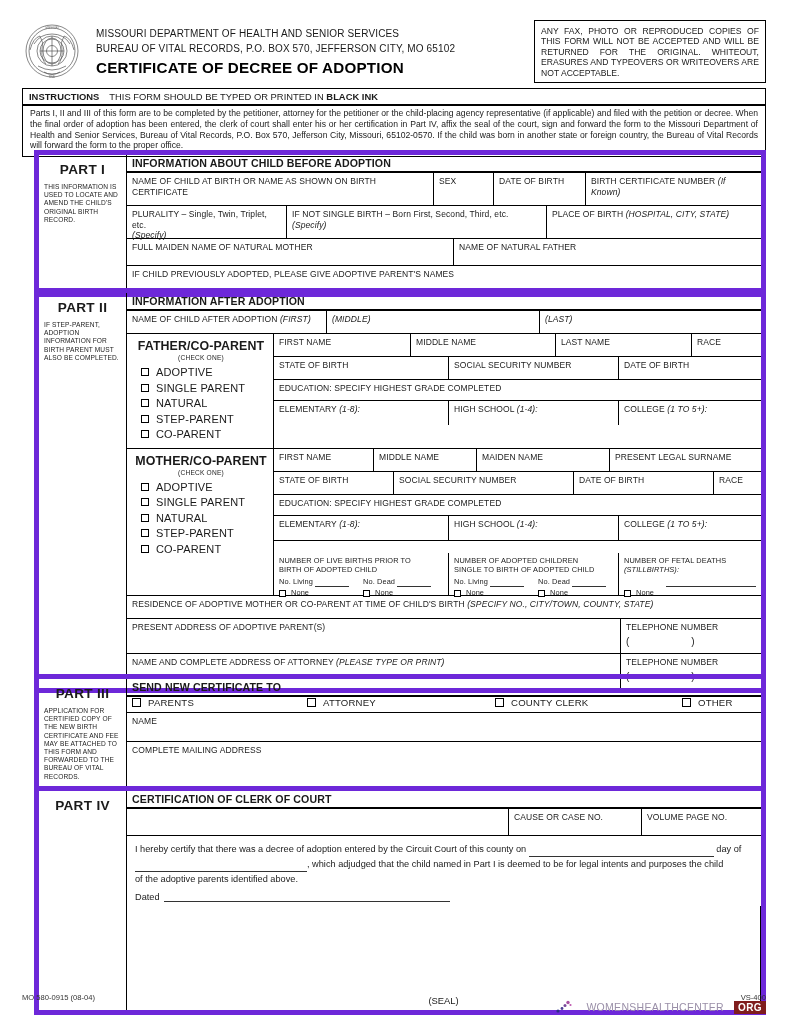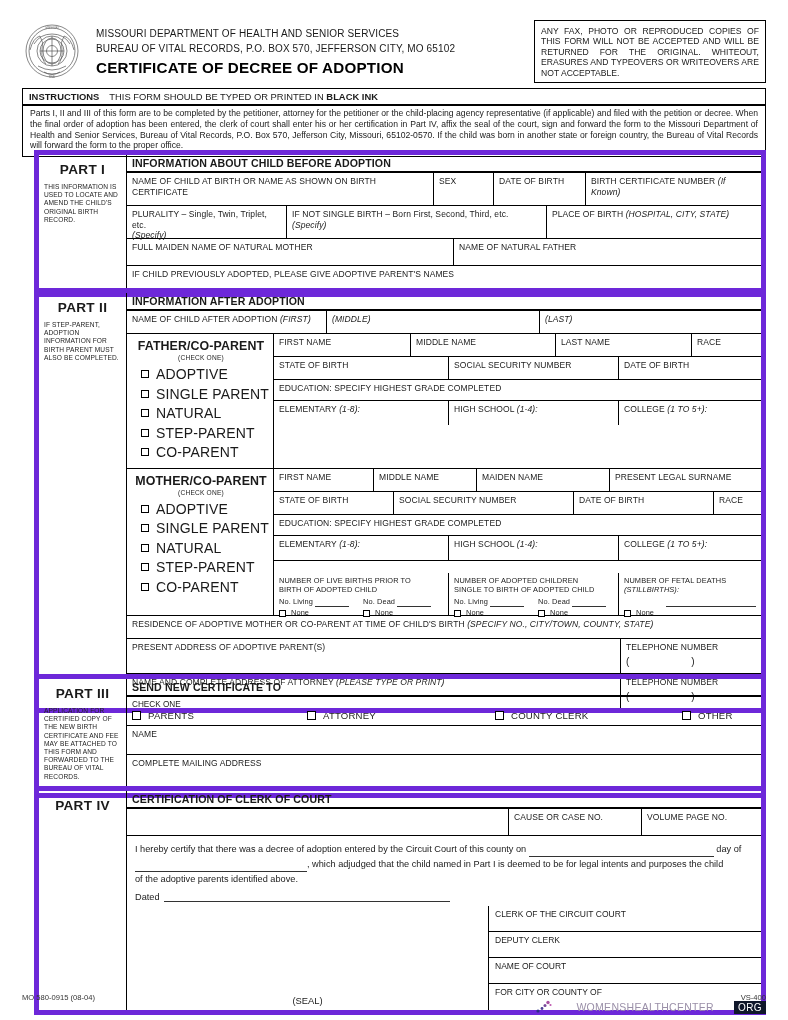--- a/index.html
+++ b/index.html
@@ -103,21 +103,21 @@
   .parent-title {
     font-size: 12.4px; font-weight: bold; text-align: center; letter-spacing: .1px;
   }
   .check-one { font-size: 6.6px; text-align: center; margin-top: 1px; letter-spacing:.2px;}
   .chk-list { margin-top: 5px; }
   .chk-item { display: flex; align-items: center; margin: 0 0 3.5px 8px; }
   .box {
     width: 8px; height: 8px; border: 1.4px solid #000; display: inline-block;
     flex: 0 0 8px; margin-right: 7px; background: #fff;
   }
-  .chk-label { font-size: 14px; letter-spacing: .15px; }
+  .chk-label { font-size: 11px; letter-spacing: .15px; }
   .parent-right { flex: 1 1 auto; min-width: 0; }
 
   
   .stat-line { font-size: 7.4px; line-height: 9.6px; }
   .stat-pair { display: flex; gap: 14px; margin-top: 2px; }
   .stat-sub { font-size: 7.4px; }
   .uline { display: inline-block; border-bottom: 1px solid #333; width: 34px; height: 8px; vertical-align: bottom; }
   .uline-long { display: inline-block; border-bottom: 1px solid #333; width: 90px; height: 8px; vertical-align: bottom; }
   .none-row { display: flex; align-items: center; margin-top: 1px; }
   .none-row .box { width: 7px; height: 7px; flex-basis: 7px; margin-right: 5px; }
@@ -154,26 +154,26 @@
   }
 
   
   .footer {
     position: absolute; left: 22px; top: 993px; width: 744px;
     display: flex; justify-content: space-between;
     font-size: 7.6px; color: #333;
   }
   .watermark {
     position: absolute; right: 22px; top: 1000px;
-    display: flex; align-items: center; gap: 20px;
+    display: flex; align-items: center; gap: 10px;
   }
   .wm-dots { width: 20px; height: 14px; position: relative; }
   .wm-text { font-size: 10.5px; letter-spacing: .3px; color: #9a8fa8; }
   .wm-org {
-    background: #0f172a; color: #fff; font-size: 10px; font-weight: normal;
+    background: #7f1d1d; color: #fff; font-size: 10px; font-weight: bold;
     padding: 1px 4px; letter-spacing: .4px;
   }
 </style>
 </head>
 <body>
 
 <div class="page">
 
   <div class="header">
     <div class="seal">
@@ -432,21 +432,20 @@
   <div class="part-block" style="top:674px;">
     <div class="part-row">
       <div class="side">
         <div class="part-name">PART III</div>
         <div class="side-note">APPLICATION FOR CERTIFIED COPY OF THE NEW BIRTH CERTIFICATE AND FEE MAY BE ATTACHED TO THIS FORM AND FORWARDED TO THE BUREAU OF VITAL RECORDS.</div>
       </div>
       <div class="main">
         <div class="band">SEND NEW CERTIFICATE TO</div>
 
         <div style="border-bottom:1px solid #000;">
-          <div class="checkone-label">CHECK ONE</div>
           <div class="check-row">
             <div class="check-opt" style="flex:0 0 175px;">
                 <span class="box"></span>
                 <span>PARENTS</span>
               </div>
             <div class="check-opt" style="flex:0 0 188px;">
                 <span class="box"></span>
                 <span>ATTORNEY</span>
               </div>
             <div class="check-opt" style="flex:0 0 187px;">
@@ -494,26 +493,20 @@
           </div>
           <div class="dated-row">
             <span class="dated-lbl">Dated</span>
             <span class="fill" style="width:286px;"></span>
           </div>
         </div>
 
         <div class="iv-split" style="border-top:none; margin-top:4px;">
           <div class="iv-left" style="height:104px;">
             <div class="seal-mark">(SEAL)</div>
-          </div>
-          <div class="iv-right">
-            <div class="sub-cell"><span>CLERK OF THE CIRCUIT COURT</span></div>
-            <div class="sub-cell"><span>DEPUTY CLERK</span></div>
-            <div class="sub-cell"><span>NAME OF COURT</span></div>
-            <div class="sub-cell"><span>FOR CITY OR COUNTY OF</span></div>
           </div>
         </div>
       </div>
     </div>
   </div>
 
   <div class="footer">
     <span>MO 580-0915 (08-04)</span>
     <span>VS-400</span>
   </div>

